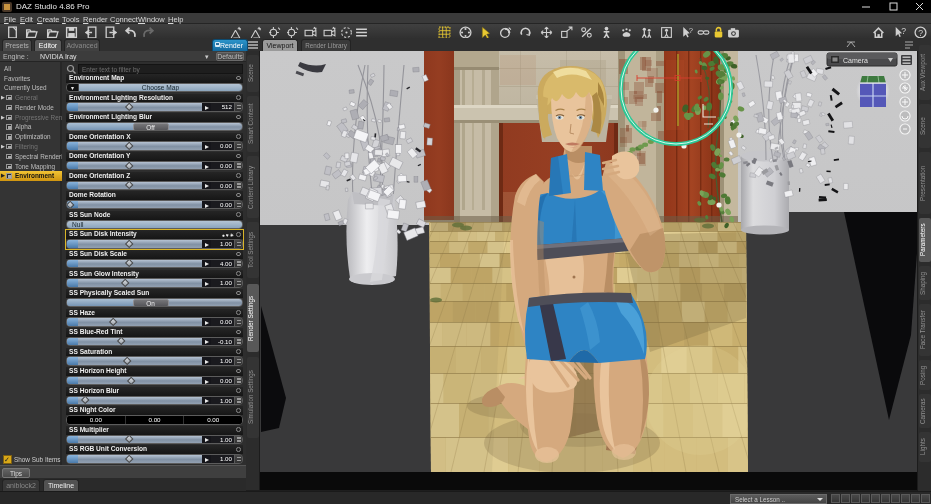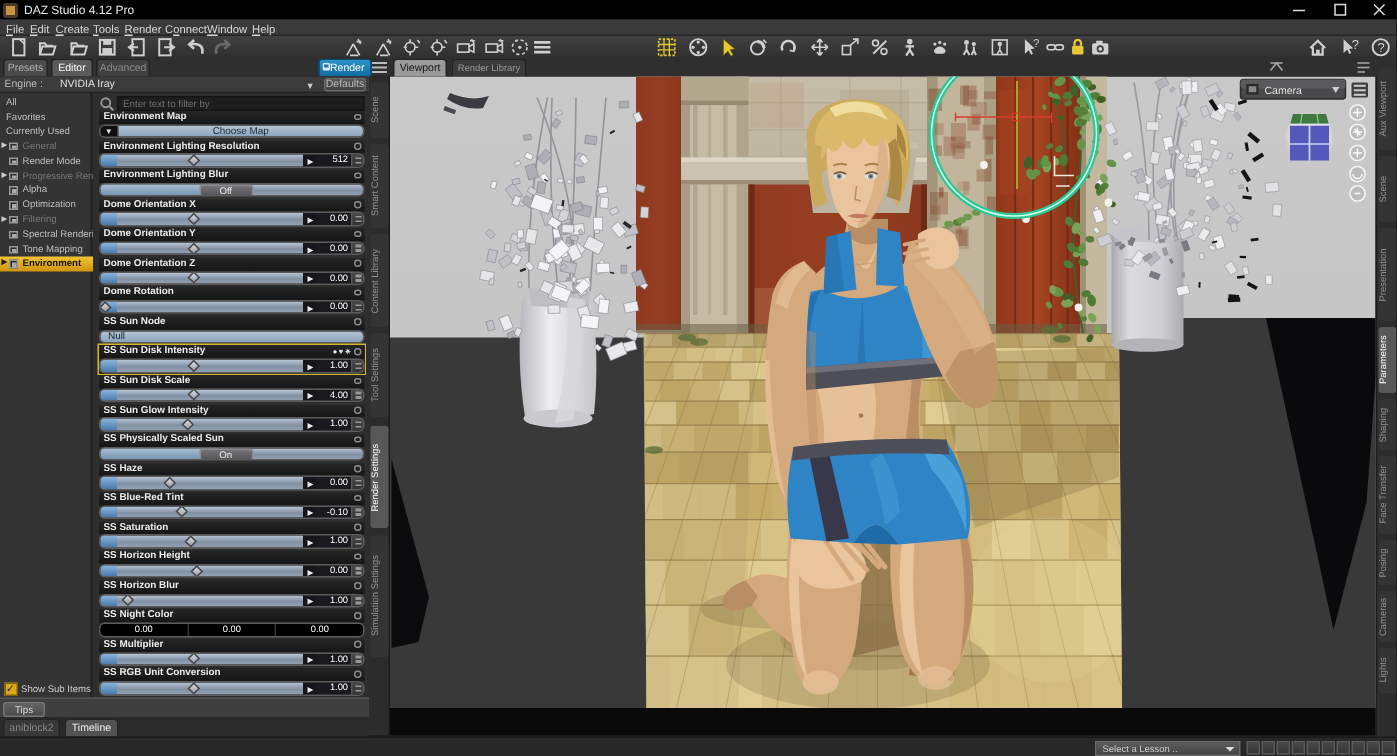--- a/index.html
+++ b/index.html
@@ -63,21 +63,21 @@
 #vp{left:260px;top:51px;width:657px;height:439px;background:#0a0a0a}
 </style></head><body>
 
 <div id="vp" class="abs"></div>
 
 <div id="title" class="abs">
  <svg width="10" height="10" style="position:absolute;left:2px;top:1.5px">
       <rect width="10" height="10" rx="2" fill="#4a3828"></rect>
       <rect x="2" y="2" width="6" height="6" fill="#c89440"></rect>
     </svg>
- <span class="txt">DAZ Studio 4.12 Pro</span>
+ <span class="txt">DAZ Studio 4.86 Pro</span>
  <svg width="70" height="13" style="position:absolute;left:856px;top:0">
   <path d="M6,7 h8" stroke="#ddd" stroke-width="1"></path>
   <rect x="34" y="3" width="7" height="7" fill="none" stroke="#ddd" stroke-width="1"></rect>
   <path d="M60,3 l7,7 M67,3 l-7,7" stroke="#ddd" stroke-width="1"></path>
  </svg>
 </div>
 
 <div id="menu" class="abs">
  <span style="left:4px"><u>F</u>ile</span>
     <span style="left:20px"><u>E</u>dit</span>

